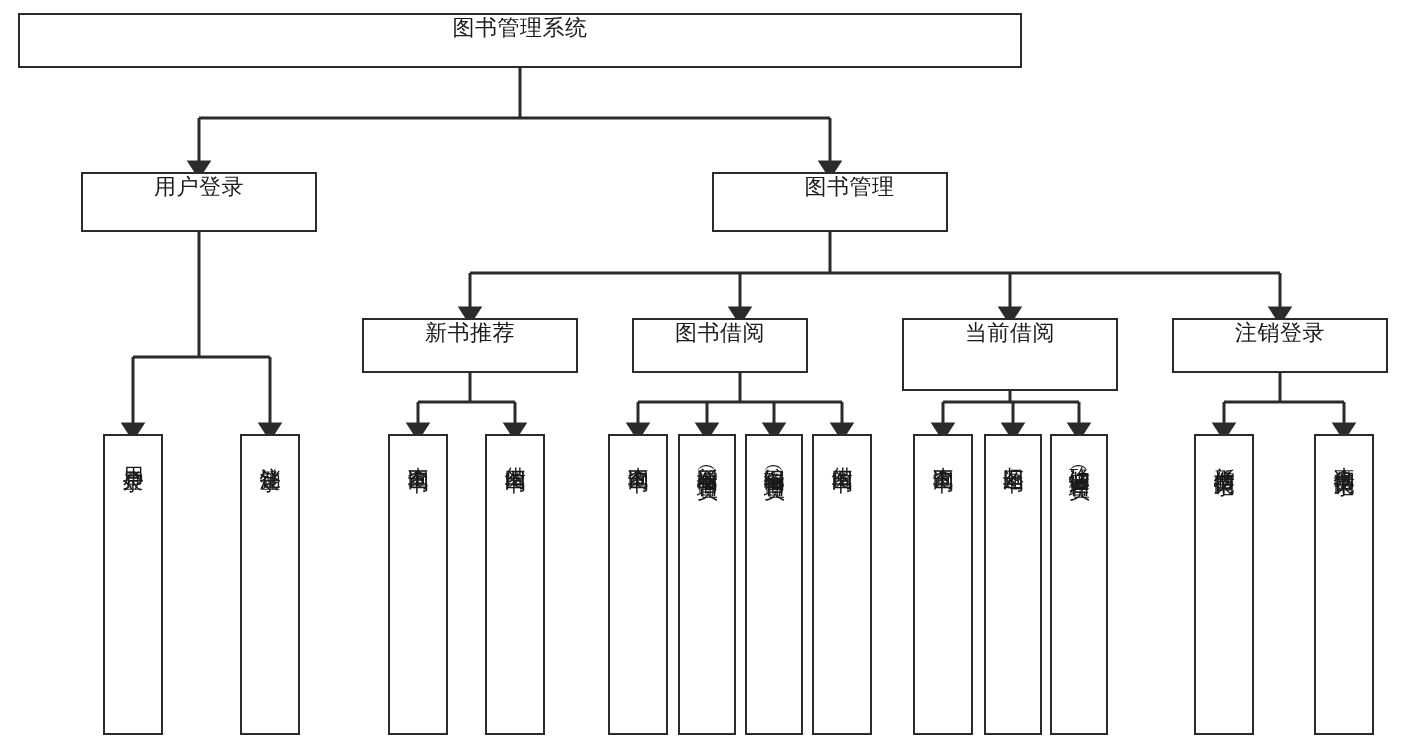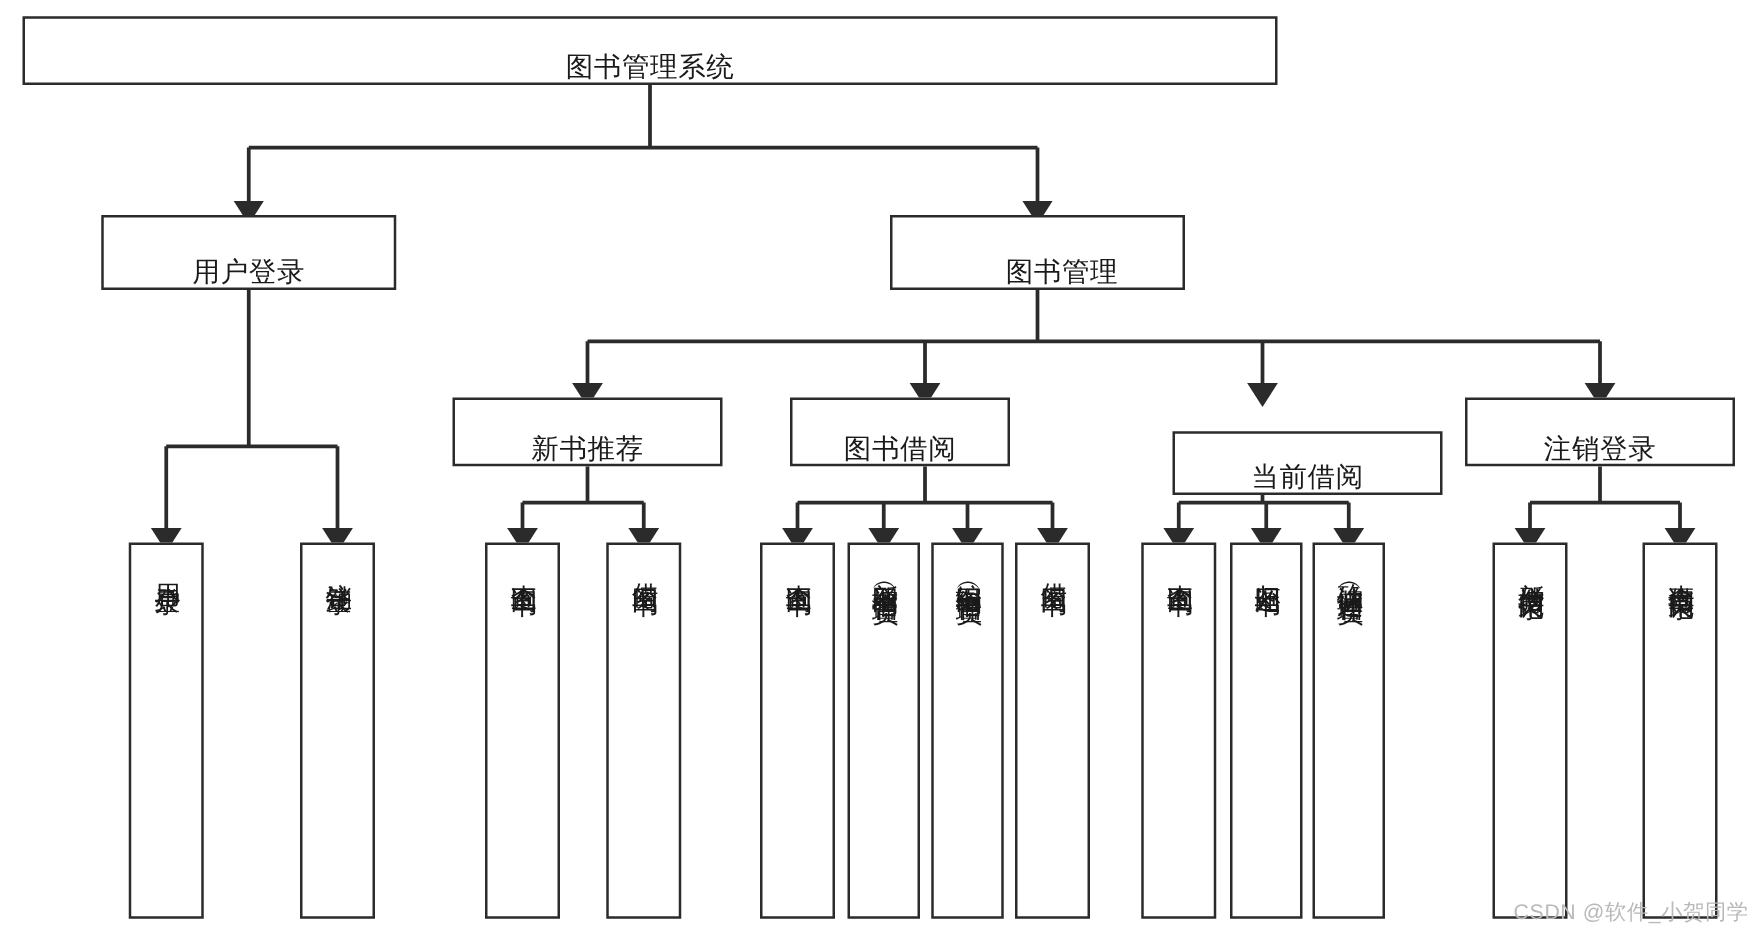--- a/index.html
+++ b/index.html
@@ -23,21 +23,21 @@
     top: 0;
     width: 1405px;
     height: 747px;
   }
   .node-box {
     position: absolute;
     box-sizing: border-box;
     border: 2px solid #2b2b2b;
     background: #ffffff;
     display: flex;
-    align-items: flex-end;
+    align-items: flex-start;
     justify-content: center;
     color: #1a1a1a;
   }
   .node-label {
     font-size: 22px;
     line-height: 1.15;
     letter-spacing: 0.5px;
     white-space: nowrap;
     color: #1a1a1a;
   }
@@ -122,21 +122,21 @@
       </div>
       <div class="node-box" style="left: 712px; top: 172px; width: 236px; height: 60px; padding-left: 39px;">
         <span class="node-label">图书管理</span>
       </div>
       <div class="node-box" style="left: 362px; top: 318px; width: 216px; height: 55px; font-family: Liberation Serif, serif;">
         <span class="node-label">新书推荐</span>
       </div>
       <div class="node-box" style="left: 632px; top: 318px; width: 176px; height: 55px;">
         <span class="node-label">图书借阅</span>
       </div>
-      <div class="node-box" style="left: 938px; top: 318px; width: 216px; height: 51px; margin-top: 27px;">
+      <div class="node-box" style="left: 902px; top: 318px; width: 216px; height: 73px;">
         <span class="node-label">当前借阅</span>
       </div>
       <div class="node-box" style="left: 1172px; top: 318px; width: 216px; height: 55px;">
         <span class="node-label">注销登录</span>
       </div>
       <div class="node-box vertical" style="left: 103px; top: 434px; width: 60px; height: 301px;">
         <span class="node-label">用户登录</span>
       </div>
       <div class="node-box vertical" style="left: 240px; top: 434px; width: 60px; height: 301px;">
         <span class="node-label">注销登录</span>
@@ -169,14 +169,13 @@
         <span class="node-label">确认归还（管理员）</span>
       </div>
       <div class="node-box vertical" style="left: 1194px; top: 434px; width: 60px; height: 301px;">
         <span class="node-label">新增借阅记录</span>
       </div>
       <div class="node-box vertical" style="left: 1314px; top: 434px; width: 60px; height: 301px;">
         <span class="node-label">查询借阅记录</span>
       </div>
     </div>
 
-  <div class="watermark">CSDN @软件_小贺同学</div>
 </div>
 
 </body></html>

